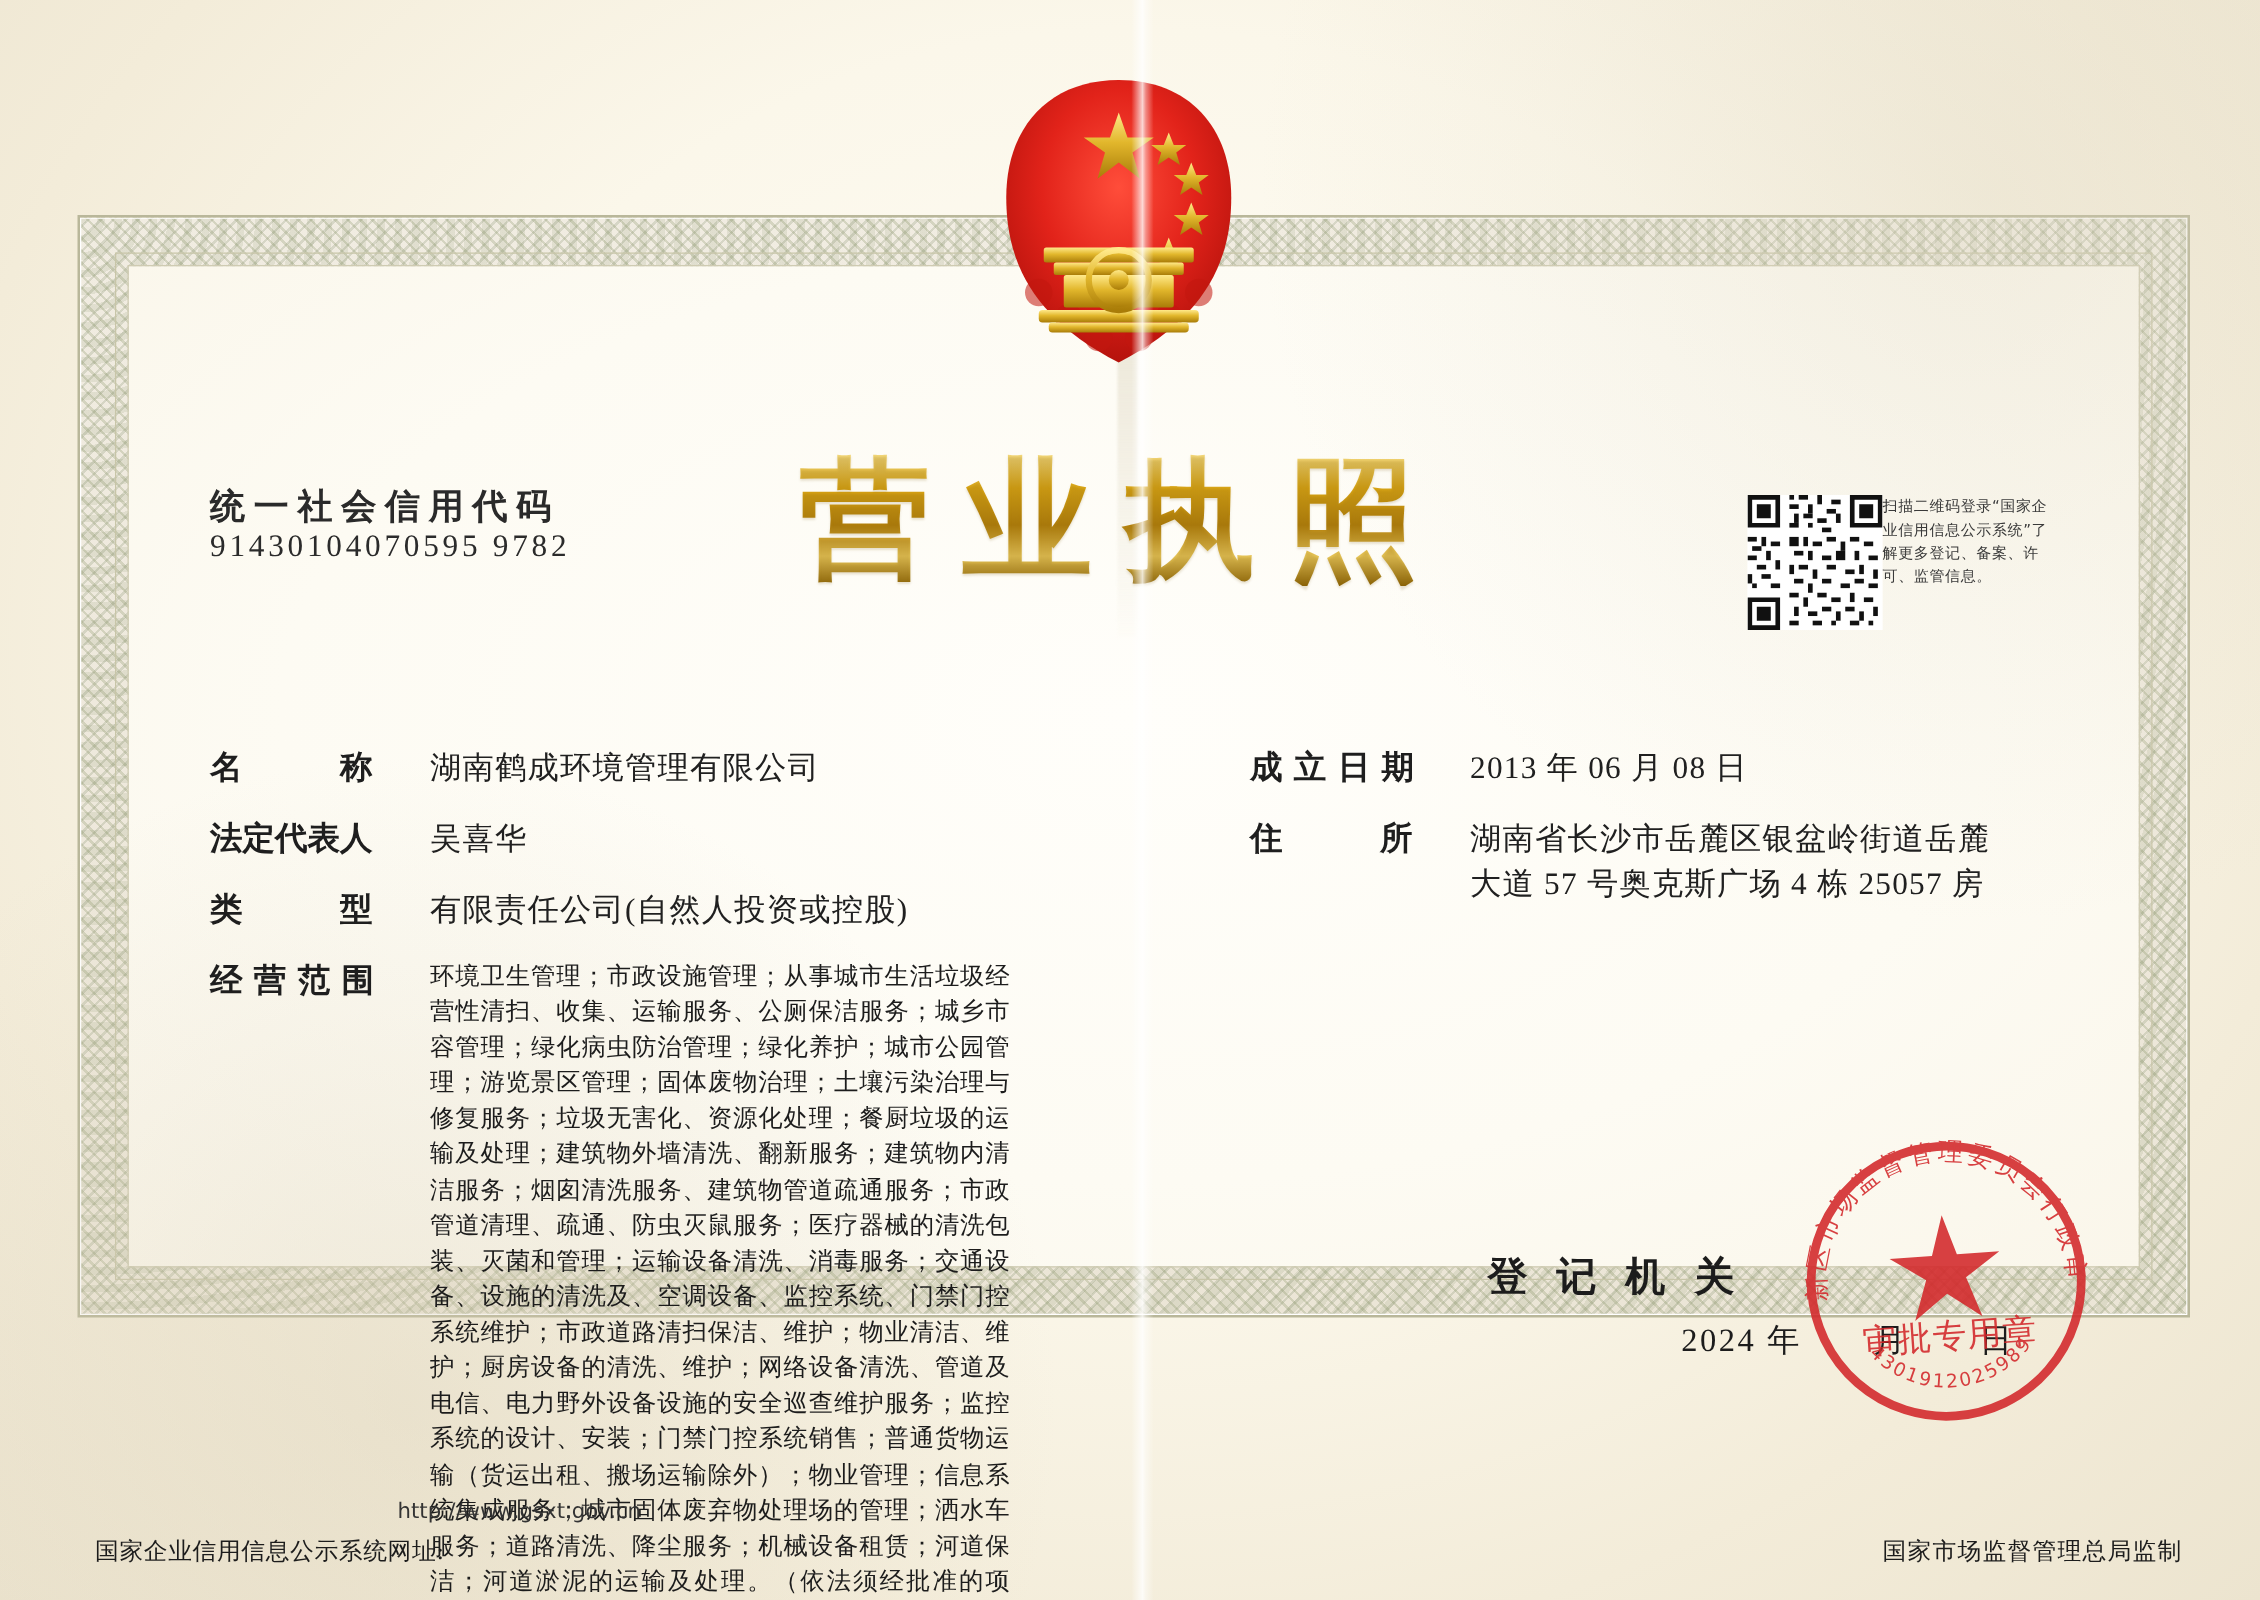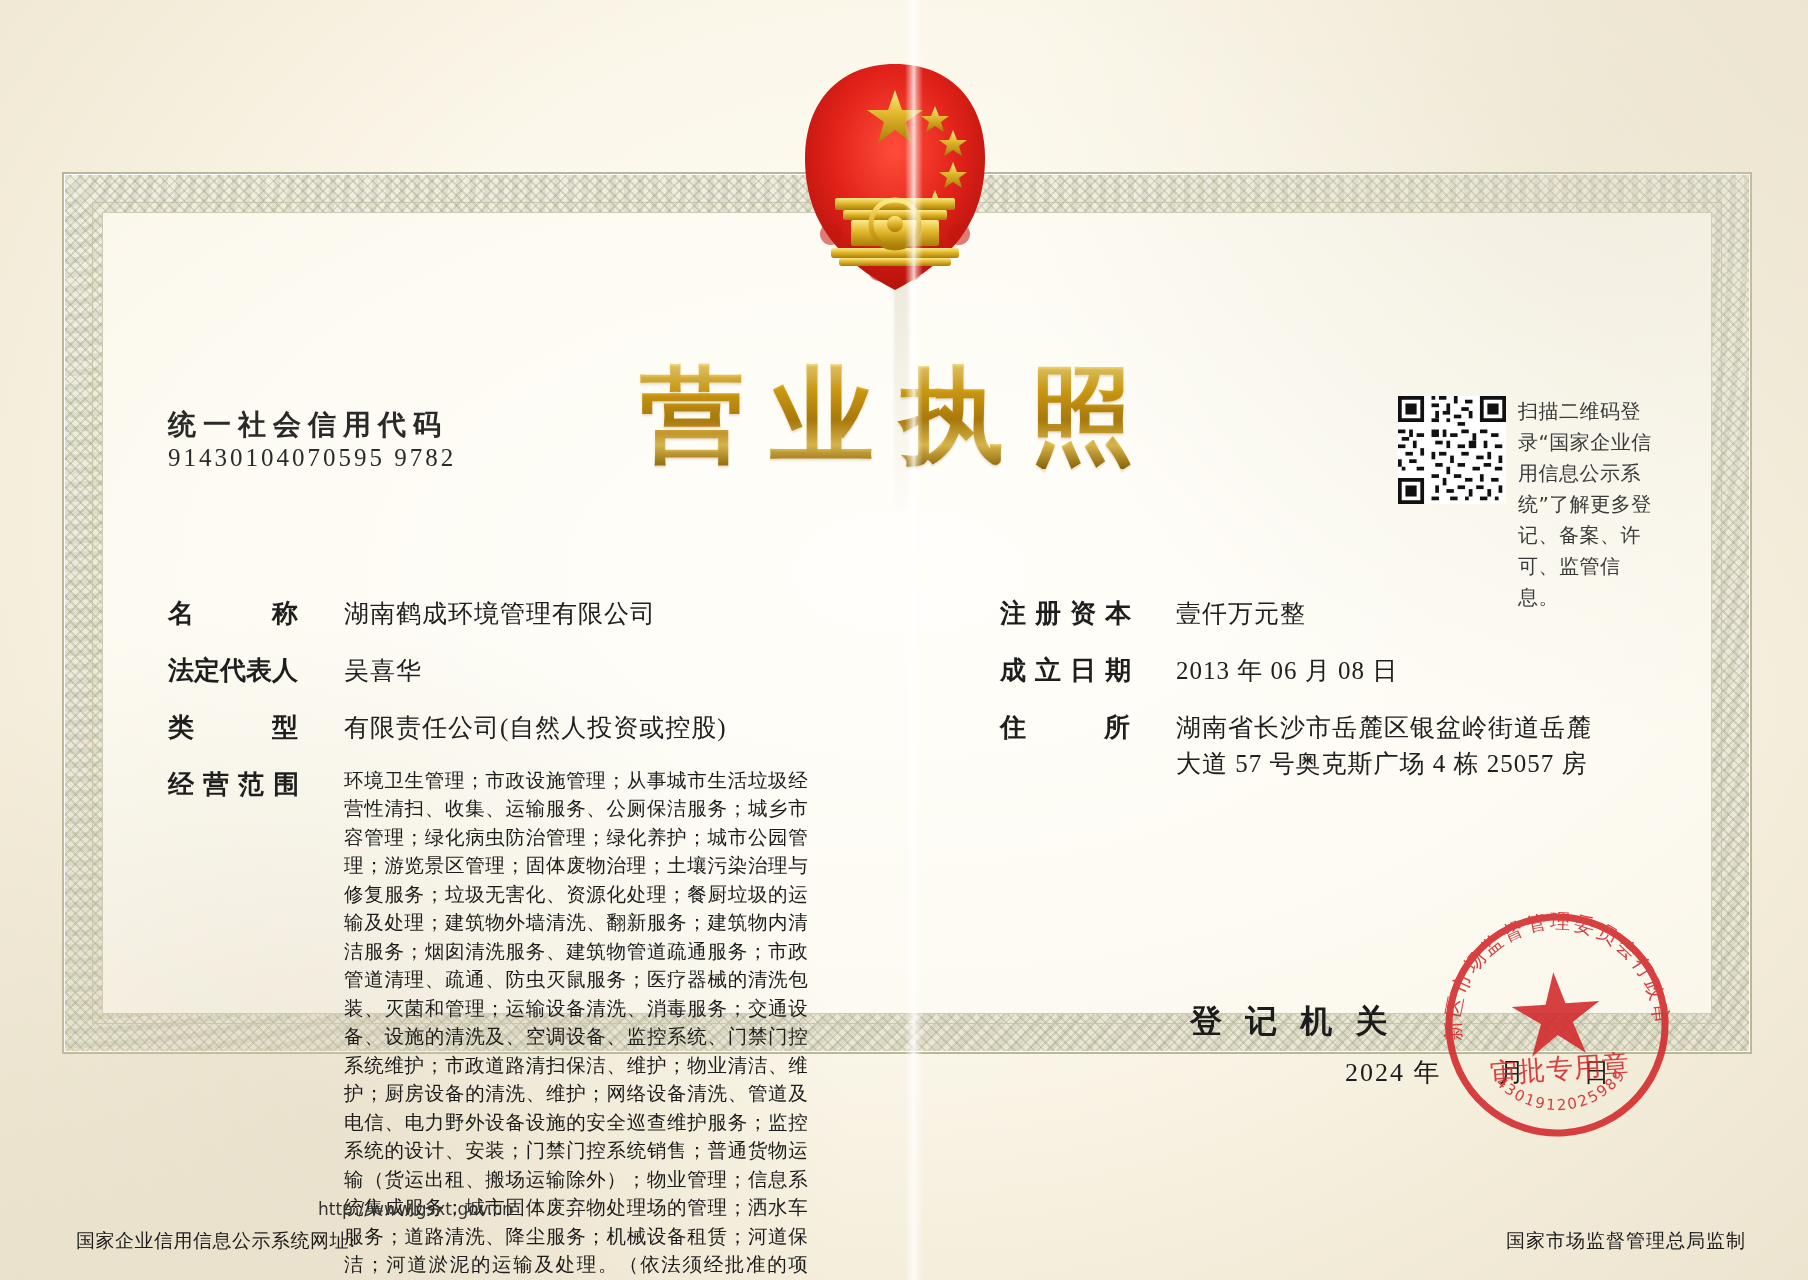--- a/index.html
+++ b/index.html
@@ -125,21 +125,21 @@
     background-clip: text;
     color: transparent;
     text-shadow: 0 2px 2px rgba(120,90,10,0.18);
     z-index: 5;
   }
 
   
   .code-block {
     position: absolute;
     left: 168px;
-    top: 406px;
+    top: 386px;
     z-index: 5;
   }
   .code-title {
     font-size: 28px;
     letter-spacing: 7px;
     color: #2a2a2a;
     font-weight: bold;
     font-family: "DejaVu Serif", "Liberation Serif", serif;
   }
   .code-value {
@@ -158,23 +158,22 @@
     display: flex;
     align-items: flex-start;
   }
   .qr {
     width: 108px;
     height: 108px;
     background-color: #fff;
     image-rendering: pixelated;
   }
   .qr-text {
-    margin-left: 12px;
     width: 136px;
-    font-size: 20px;
+    font-size: 12px;
     line-height: 1.55;
     color: #3a3a3a;
     letter-spacing: 0.5px;
     font-family: "DejaVu Sans", "Liberation Sans", sans-serif;
   }
 
   
   .fields-left {
     position: absolute;
     left: 168px;
@@ -469,24 +468,20 @@
       <div class="value">有限责任公司(自然人投资或控股)</div>
     </div>
     <div class="row scope-row">
       <div class="label">经 营 范 围</div>
       <div class="scope-text">环境卫生管理；市政设施管理；从事城市生活垃圾经营性清扫、收集、运输服务、公厕保洁服务；城乡市容管理；绿化病虫防治管理；绿化养护；城市公园管理；游览景区管理；固体废物治理；土壤污染治理与修复服务；垃圾无害化、资源化处理；餐厨垃圾的运输及处理；建筑物外墙清洗、翻新服务；建筑物内清洁服务；烟囱清洗服务、建筑物管道疏通服务；市政管道清理、疏通、防虫灭鼠服务；医疗器械的清洗包装、灭菌和管理；运输设备清洗、消毒服务；交通设备、设施的清洗及、空调设备、监控系统、门禁门控系统维护；市政道路清扫保洁、维护；物业清洁、维护；厨房设备的清洗、维护；网络设备清洗、管道及电信、电力野外设备设施的安全巡查维护服务；监控系统的设计、安装；门禁门控系统销售；普通货物运输（货运出租、搬场运输除外）；物业管理；信息系统集成服务；城市固体废弃物处理场的管理；洒水车服务；道路清洗、降尘服务；机械设备租赁；河道保洁；河道淤泥的运输及处理。（依法须经批准的项目，经相关部门批准后方可开展经营活动）</div>
     </div>
   </div>
 
   <div class="fields-right">
     <div class="row">
-      <div class="label">注 册 资 本</div>
-      <div class="value">壹仟万元整</div>
-    </div>
-    <div class="row">
       <div class="label">成 立 日 期</div>
       <div class="value">2013 年 06 月 08 日</div>
     </div>
     <div class="row">
       <div class="label">住　　　所</div>
       <div class="value addr">湖南省长沙市岳麓区银盆岭街道岳麓大道 57 号奥克斯广场 4 栋 25057 房</div>
     </div>
   </div>
 
   <div class="authority">登 记 机 关</div>

